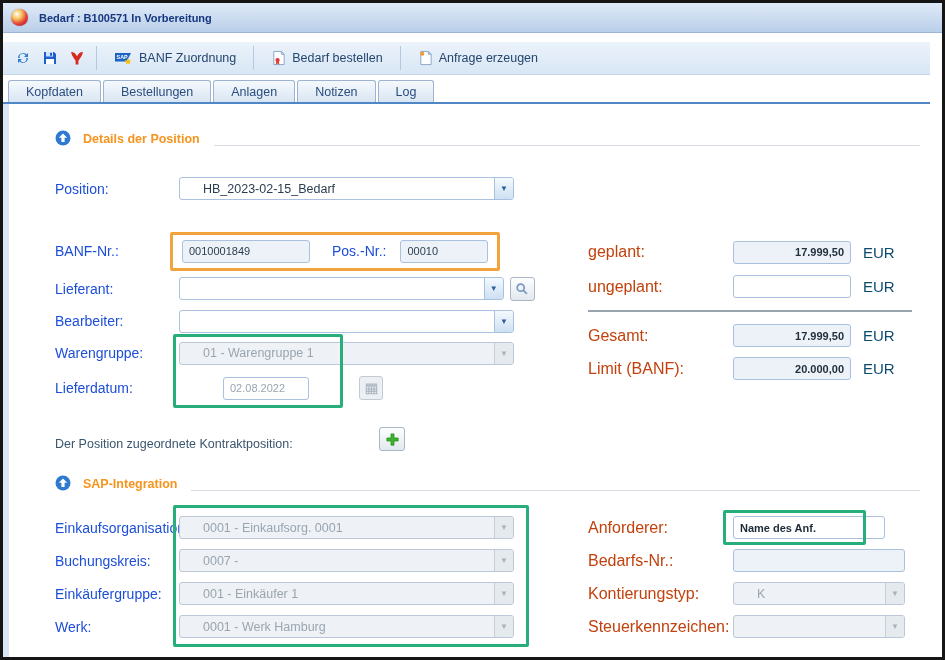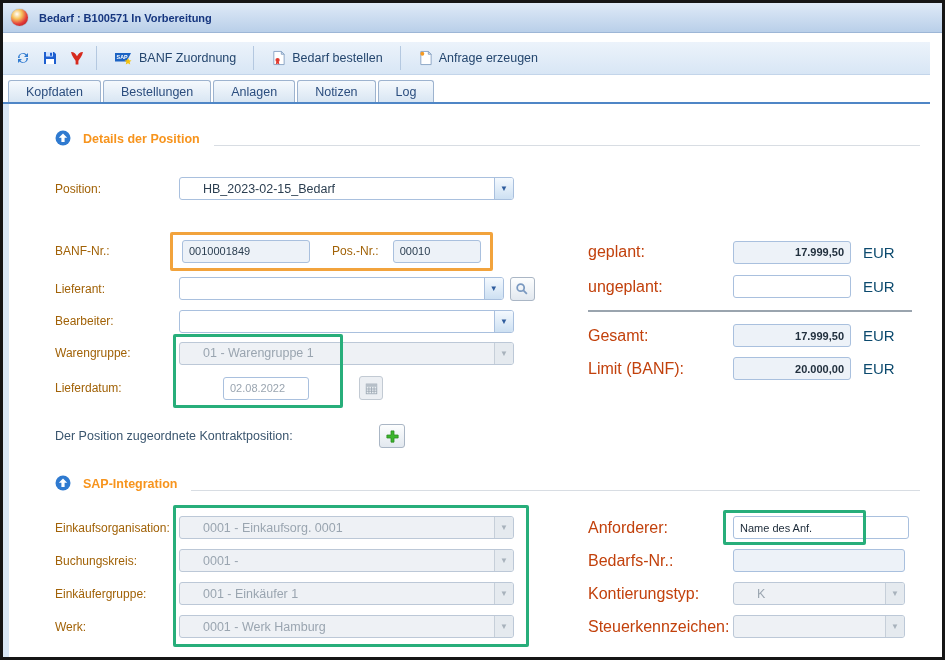--- a/index.html
+++ b/index.html
@@ -46,21 +46,21 @@
   }
   
   .content { flex: 1; background: #fff; border-left: 6px solid #d9e7f5; position: relative; }
   .sechead { display: flex; align-items: flex-end; margin: 26px 10px 0 46px; }
   .sechead .sectitle { font-size: 12.5px; font-weight: bold; color: #f7941d; margin-left: 12px; white-space: nowrap; }
   .sechead .rule { flex: 1; height: 1px; background: #d8dde3; margin-left: 14px; }
   .secbody { display: flex; padding-left: 46px; }
   .col-left { width: 480px; }
   .col-right { flex: 1; padding-left: 53px; }
   .frow { display: flex; align-items: center; height: 33px; }
-  .lbl { width: 124px; font-size: 12px; color: #a16207; flex: none; }
+  .lbl { width: 124px; font-size: 14px; color: #1d4ed8; flex: none; }
   .lbl-r { width: 145px; font-size: 16px; color: #c2410c; flex: none; }
   
   .combo { height: 23px; display: flex; align-items: stretch; border: 1px solid #a9c0de;
     border-radius: 3px; background: #fff; width: 335px; cursor: pointer; padding-left: 17px; }
   .combo .txt { flex: 1; display: flex; align-items: center; padding: 0 6px; font-size: 12.5px;
     color: #2b3e50; white-space: nowrap; overflow: hidden; }
   .combo .arrow { width: 19px; border-left: 1px solid #a9c0de; border-radius: 0 2px 2px 0;
     background: linear-gradient(#f4f9fe, #cde0f2); display: flex; align-items: center;
     justify-content: center; color: #2f5d9e; font-size: 8px; }
   .combo.disabled { background: #eef1f5; border-color: #bcc8d7; cursor: default; }
@@ -78,21 +78,21 @@
     background: linear-gradient(#fdfefe, #e2e8ef); display: flex; align-items: center;
     justify-content: center; cursor: pointer; }
   .sqbtn.disabled { cursor: default; background: #eceff3; border-color: #c2cad3; }
   
   .hl-orange { display: inline-flex; align-items: center; border: 3px solid #f2a33c;
     border-radius: 2px; padding: 5px 9px; margin-left: -9px; }
   .hl-green-wrap { position: relative; }
   .hl-green-box { position: absolute; border: 3px solid #27ae7a; border-radius: 2px;
     pointer-events: none; z-index: 5; }
   .divider-r { height: 2px; background: #9aa4ae; margin: 7px 18px 7px 0; }
-  .kontrakt-row { display: flex; align-items: center; margin-top: 14px; height: 30px; }
+  .kontrakt-row { display: flex; align-items: flex-end; margin-top: 14px; height: 30px; }
   .kontrakt-lbl { font-size: 12.5px; color: #3a556e; width: 324px; }
   svg { display: block; }
 </style>
 </head>
 <body>
 
 <div class="frame">
 
   <div class="titlebar">
     <span class="app-icon"></span>
@@ -306,21 +306,21 @@
           <div class="frow">
             <span class="lbl">Einkaufsorganisation:</span>
             <div class="combo disabled">
               <span class="txt">0001 - Einkaufsorg. 0001</span>
               <span class="arrow">▼</span>
             </div>
           </div>
           <div class="frow">
             <span class="lbl">Buchungskreis:</span>
             <div class="combo disabled">
-              <span class="txt">0001 -</span>
+              <span class="txt">0007 -</span>
               <span class="arrow">▼</span>
             </div>
           </div>
           <div class="frow">
             <span class="lbl">Einkäufergruppe:</span>
             <div class="combo disabled">
               <span class="txt">001 - Einkäufer 1</span>
               <span class="arrow">▼</span>
             </div>
           </div>
@@ -331,21 +331,21 @@
               <span class="arrow">▼</span>
             </div>
           </div>
         </div>
 
         <div class="col-right">
           <div class="frow">
             <span class="lbl-r">Anforderer:</span>
             <span class="hl-green-wrap">
               <span class="hl-green-box" style="left:-10px; top:-6px; width:143px; height:35px;"></span>
-              <input class="tinput" style="width: 176px; font-weight: normal; color: rgb(28, 42, 56);" value="Name des Anf.">
+              <input class="tinput" style="width: 152px; font-weight: bold; color: rgb(28, 42, 56);" value="Name des Anf.">
             </span>
           </div>
           <div class="frow">
             <span class="lbl-r">Bedarfs-Nr.:</span>
             <input class="tinput ro" style="width: 172px;" value="">
           </div>
           <div class="frow">
             <span class="lbl-r">Kontierungstyp:</span>
             <div class="combo disabled" style="width:172px;">
               <span class="txt">K</span>

